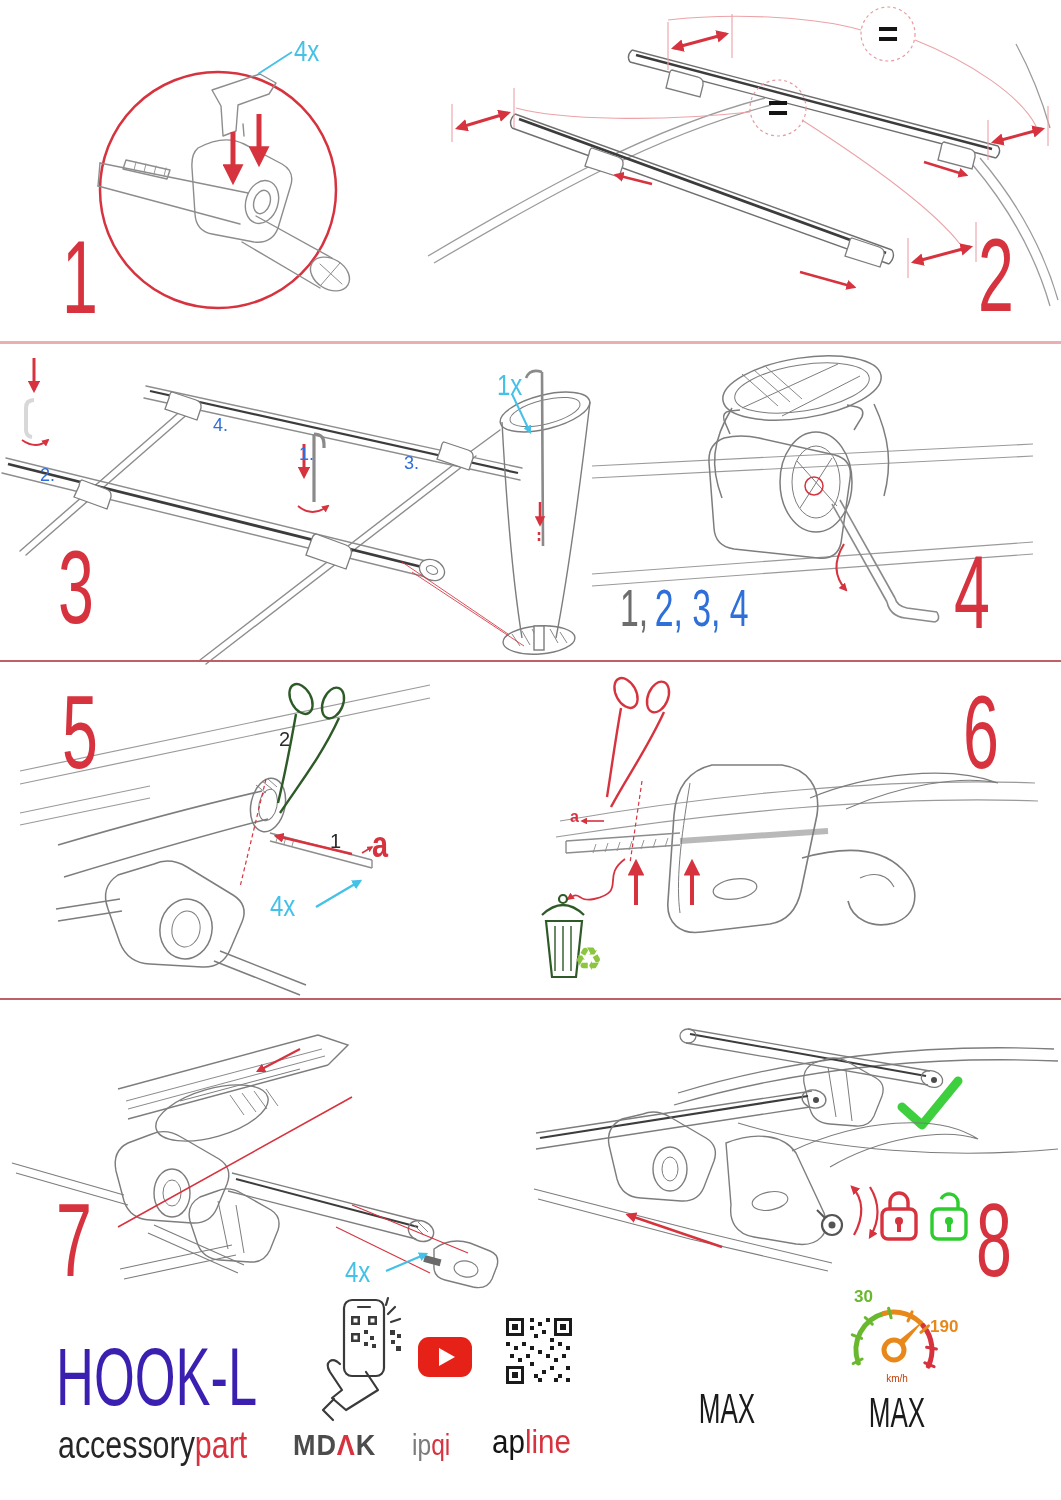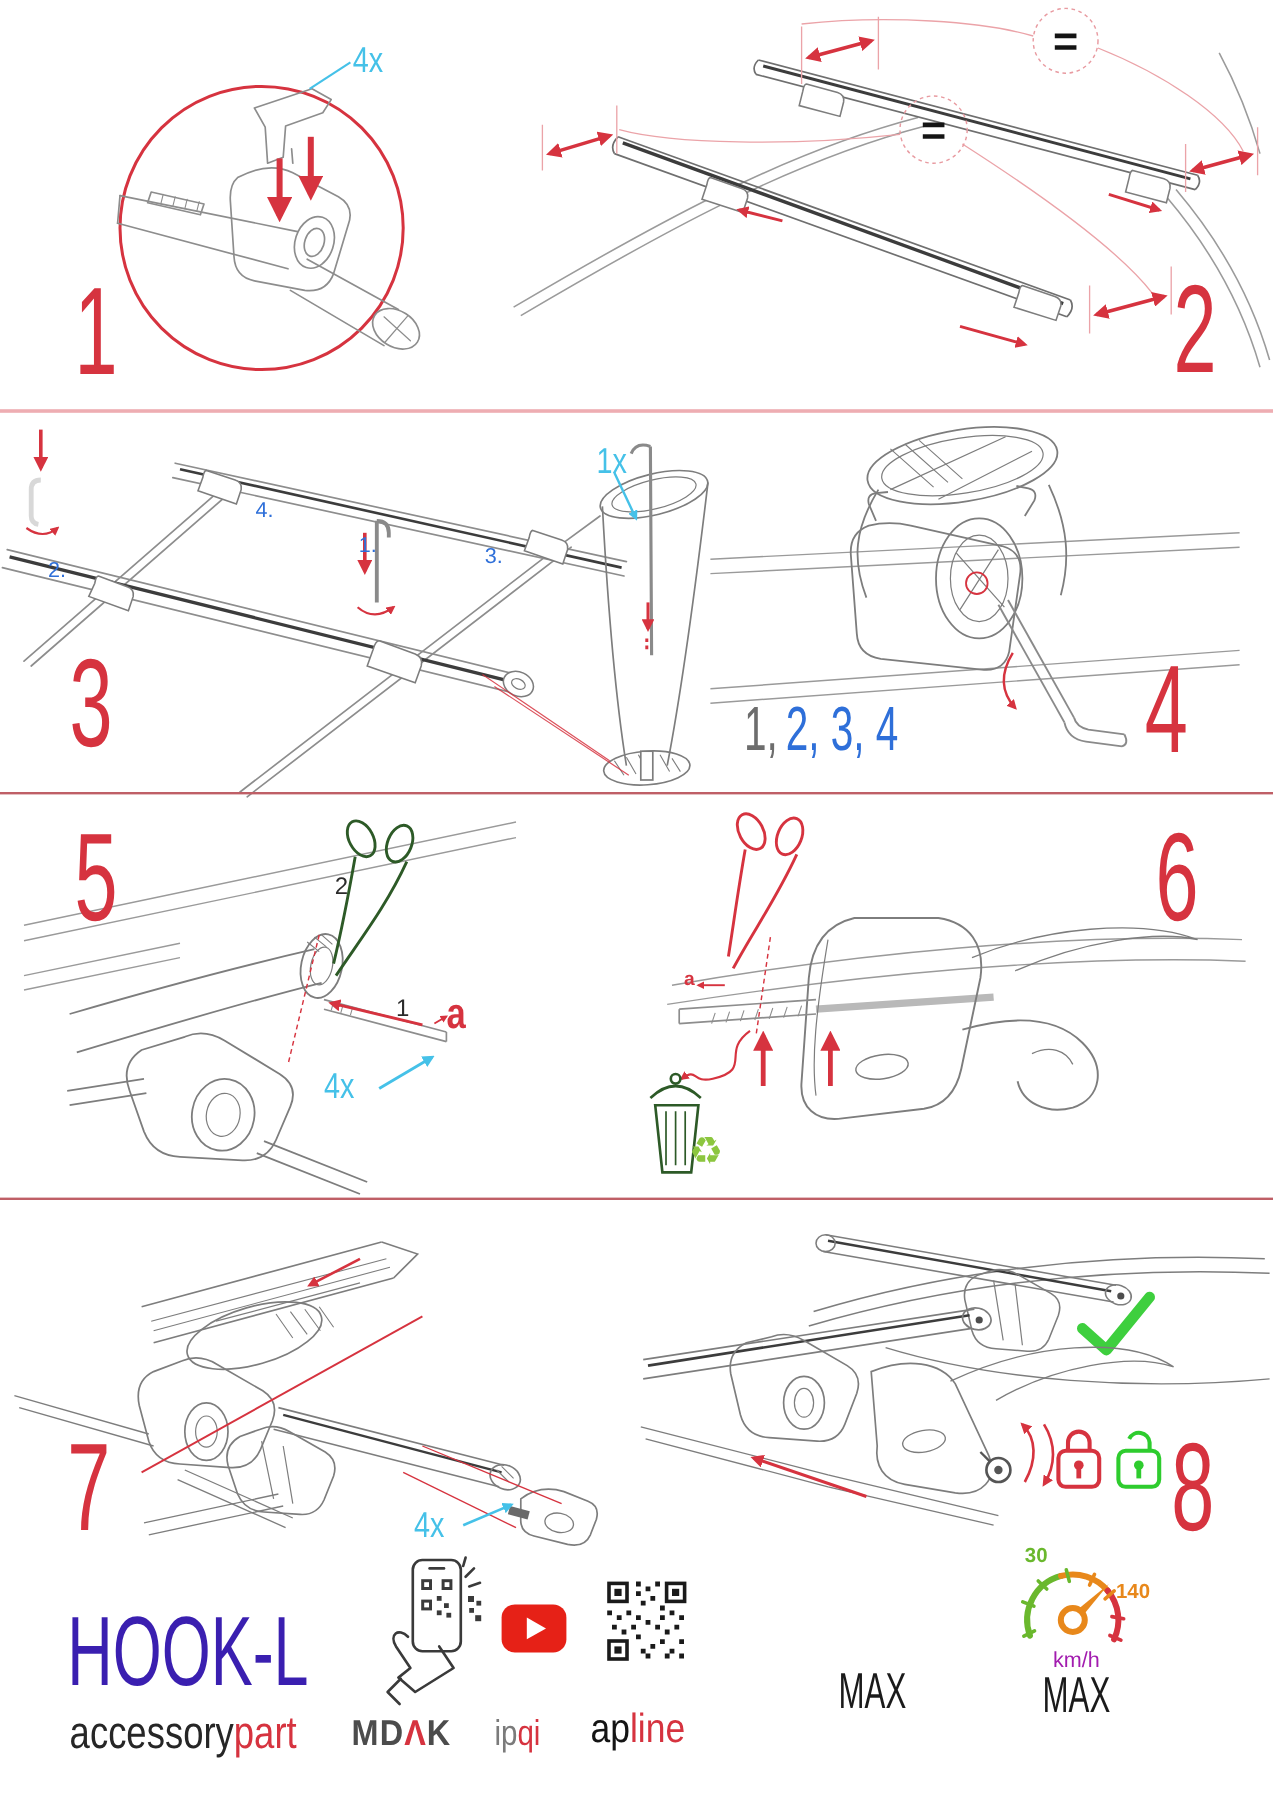--- a/index.html
+++ b/index.html
@@ -27,21 +27,21 @@
   .logo-mdak .k{color:#4c4c4c;} .logo-mdak .r{color:#d6333f;}
   .logo-ipqi{font-size:30px;line-height:1;transform:scaleX(.82);transform-origin:left top;}
   .logo-ipqi .k{color:#7b7b7b;} .logo-ipqi .r{color:#d6333f;}
   .logo-apline{font-size:34px;line-height:1;transform:scaleX(.87);transform-origin:left top;}
   .logo-apline .k{color:#141414;} .logo-apline .r{color:#d6333f;}
   .max{color:#1a1a1a;font-size:42px;line-height:1;transform:scaleX(.62);transform-origin:center top;
        text-align:center;}
   .weight-val{color:#d6333f;font-size:30px;font-weight:700;line-height:1;transform:scaleX(.75);
               transform-origin:center top;text-align:center;}
   .speed-num{font-size:17px;font-weight:700;line-height:1;}
-  .kmh{color:#a21caf;font-size:18px;line-height:1;text-align:center;width:110px;}
+  .kmh{color:#c2410c;font-size:10px;line-height:1;text-align:center;width:110px;}
   .recycle{color:#8cc63f;font-size:32px;line-height:1;}
 </style>
 </head>
 <body>
 
 <div class="page">
 
   <svg width="0" height="0" class="abs" aria-hidden="true">
     <defs>
       <marker id="ahr" viewBox="0 0 10 10" refX="7.5" refY="5" markerWidth="4.2" markerHeight="4.2" orient="auto-start-reverse">
@@ -518,19 +518,19 @@
             <path d="M66.0,28.9 L70.1,19.9" stroke="#e8881b"></path>
             <path d="M78.9,40.3 L86.5,33.8" stroke="#e8881b"></path>
             <path d="M84.6,55.2 L94.4,57.0" stroke="#d6333f"></path>
             <path d="M82.9,70.9 L92.1,74.7" stroke="#d6333f"></path>
           </g>
         </g>
         <path d="M49,55 L55,61 L82,28 Z" fill="#e8881b"></path>
         <circle cx="52" cy="58" r="10" fill="#ffffff" stroke="#e8881b" stroke-width="5"></circle>
       </svg>
       <div class="abs speed-num" style="left:12px;top:-4px;color:#6ab82d;">30</div>
-      <div class="abs speed-num" style="left:88px;top:26px;color:#e8881b;">140</div>
+      <div class="abs speed-num" style="left:88px;top:26px;color:#e8881b;">190</div>
       <div class="abs kmh" style="left:0;top:82px;">km/h</div>
     </div>
     <div class="abs max" style="left:842px;top:112px;width:110px;">MAX</div>
 
   </div>
 </div>
 
 </body></html>

